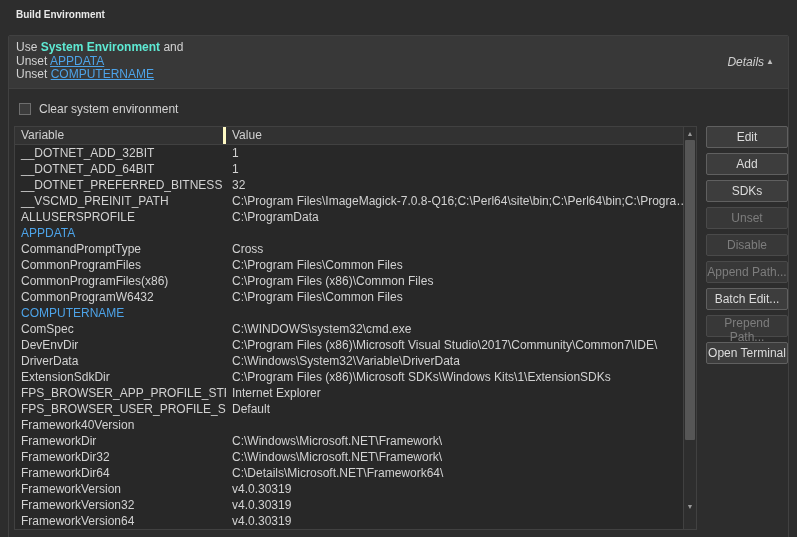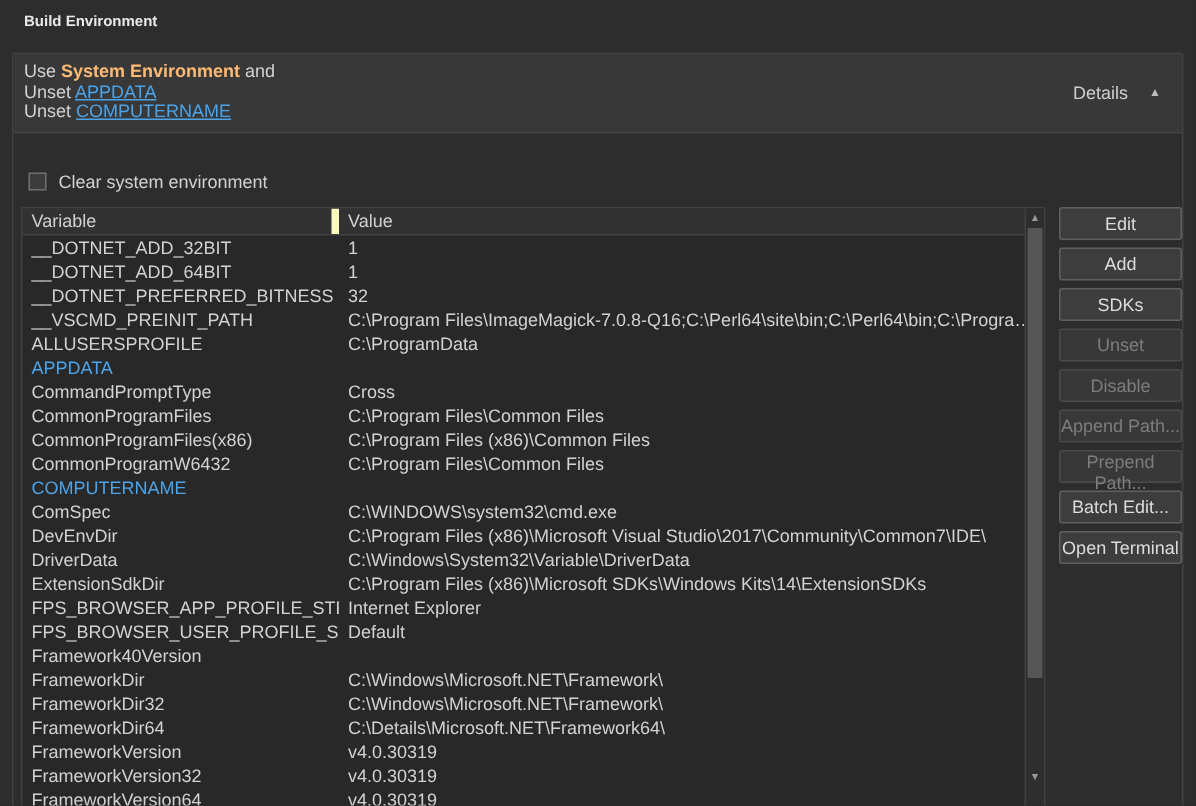--- a/index.html
+++ b/index.html
@@ -19,49 +19,49 @@
   }
   .details-widget{
     margin:7px 8px 0 8px;border:1px solid #414141;border-radius:2px;
     height:560px;background:#2d2d2d;overflow:hidden;
   }
   .details-summary{
     position:relative;background:#383838;border-bottom:1px solid #414141;
     padding:5px 8px 6px 7px;
   }
   .summary-line{line-height:13.5px;white-space:pre;}
-  .summary-line b{color:#fdba74;}
+  .summary-line b{color:#5eead4;}
   .env-link{color:var(--link-blue);text-decoration:underline;cursor:pointer;}
   .details-toggle{
     position:absolute;right:14px;top:50%;transform:translateY(-50%);
-    color:#cfcfcf;cursor:default;display:flex;align-items:center;gap:14px;
+    color:#cfcfcf;cursor:default;display:flex;align-items:center;gap:2px;font-style:italic;
   }
   .details-toggle .arrow{font-size:8px;color:#bdbdbd;line-height:8px;}
   .details-content{padding:13px 0 0 5px;}
-  .checkbox-row{display:flex;align-items:center;margin:12px 0 10px 5px;}
+  .checkbox-row{display:flex;align-items:center;margin:0 0 10px 5px;}
   .checkbox-box{
     width:12px;height:12px;border:1px solid #6e6e6e;background:#3c3c3c;
     margin-right:8px;flex:0 0 auto;
   }
   .checkbox-label{color:#d2d2d2;}
   .main-row{display:flex;align-items:flex-start;}
   
   .env-table{
     position:relative;width:683px;height:404px;flex:0 0 auto;
     border:1px solid #414141;background:#282828;overflow:hidden;
   }
   .thead{
     display:flex;height:18px;line-height:17px;background:#323232;
     border-bottom:1px solid #414141;color:#d0d0d0;padding-right:13px;
   }
   .c-var{
     width:211px;flex:0 0 auto;padding-left:6px;overflow:hidden;
     white-space:nowrap;text-overflow:clip;
   }
-  .thead .c-var{border-right:5px solid #fef9c3;}
+  .thead .c-var{border-right:3px solid #fef9c3;}
   .c-val{flex:1 1 auto;padding-left:6px;overflow:hidden;white-space:nowrap;}
   .tbody{padding-right:13px;}
   .trow{display:flex;height:16px;line-height:16px;}
   .trow.link .c-var{color:var(--link-blue);}
   .trow.link .c-val{color:var(--link-blue);margin-top:20px;}
   .trow.selected .c-val{background:var(--selection-blue);color:#ffffff;}
   
   .vscroll{
     position:absolute;top:0;right:0;bottom:0;width:13px;
     background:#2e2e2e;border-left:1px solid #414141;
@@ -170,21 +170,21 @@
             <div class="trow">
     <div class="c-var">DevEnvDir</div>
     <div class="c-val">C:\Program Files (x86)\Microsoft Visual Studio\2017\Community\Common7\IDE\</div>
   </div>
             <div class="trow">
     <div class="c-var">DriverData</div>
     <div class="c-val">C:\Windows\System32\Variable\DriverData</div>
   </div>
             <div class="trow">
     <div class="c-var">ExtensionSdkDir</div>
-    <div class="c-val">C:\Program Files (x86)\Microsoft SDKs\Windows Kits\14\ExtensionSDKs</div>
+    <div class="c-val">C:\Program Files (x86)\Microsoft SDKs\Windows Kits\1\ExtensionSDKs</div>
   </div>
             <div class="trow">
     <div class="c-var">FPS_BROWSER_APP_PROFILE_STRING</div>
     <div class="c-val">Internet Explorer</div>
   </div>
             <div class="trow">
     <div class="c-var">FPS_BROWSER_USER_PROFILE_STRING</div>
     <div class="c-val">Default</div>
   </div>
             <div class="trow">
@@ -223,20 +223,20 @@
         </div>
       </div>
 
       <div class="buttons-col">
           <button class="side-btn">Edit</button>
           <button class="side-btn">Add</button>
           <button class="side-btn">SDKs</button>
           <button class="side-btn disabled" disabled="">Unset</button>
           <button class="side-btn disabled" disabled="">Disable</button>
           <button class="side-btn disabled" disabled="">Append Path...</button>
+          <button class="side-btn">Batch Edit...</button>
           <button class="side-btn disabled" disabled="">Prepend Path...</button>
-          <button class="side-btn">Batch Edit...</button>
           <button class="side-btn">Open Terminal</button>
         </div>
 
     </div>
   </div>
 </div>
 
 </body></html>

